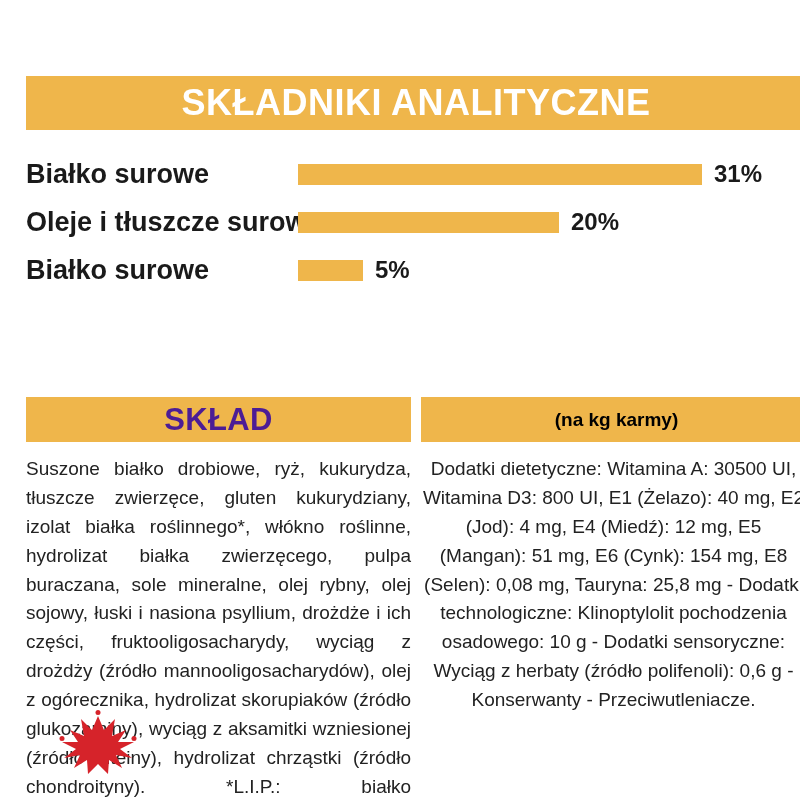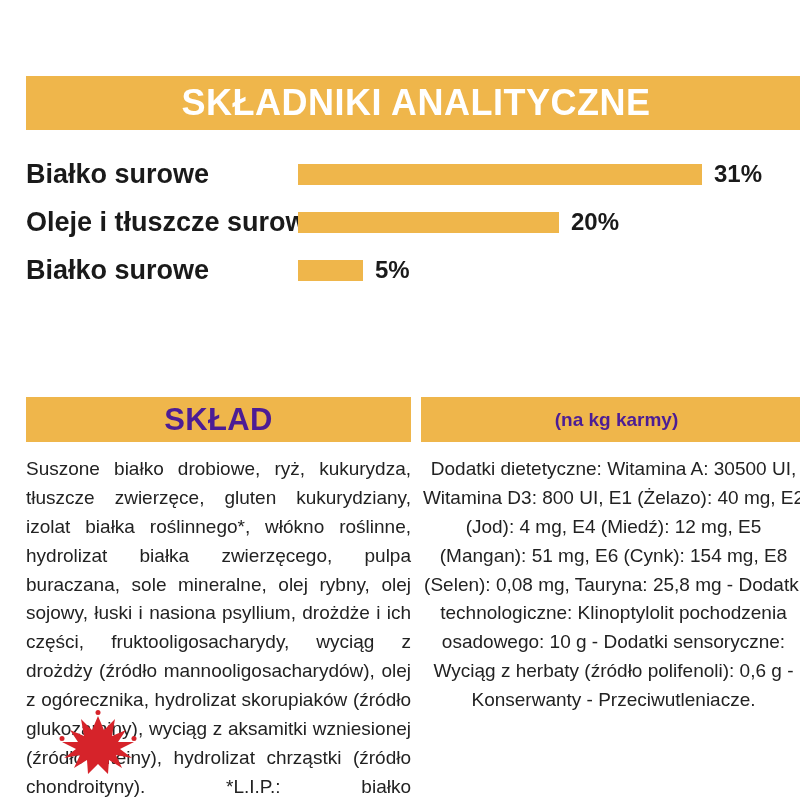--- a/index.html
+++ b/index.html
@@ -100,21 +100,21 @@
     box-sizing: border-box;
   }
   .panel-header .h-main {
     color: #4c1d95;
     font-size: 31px;
     font-weight: bold;
     text-transform: uppercase;
     letter-spacing: 0.3px;
   }
   .panel-header .h-sub {
-    color: #4c1d95;
+    color: #000000;
     font-size: 19px;
     font-weight: bold;
     margin-left: 6px;
     white-space: nowrap;
   }
 
   .panel-body {
     margin-top: 13px;
     font-size: 19px;
     line-height: 1.52;

